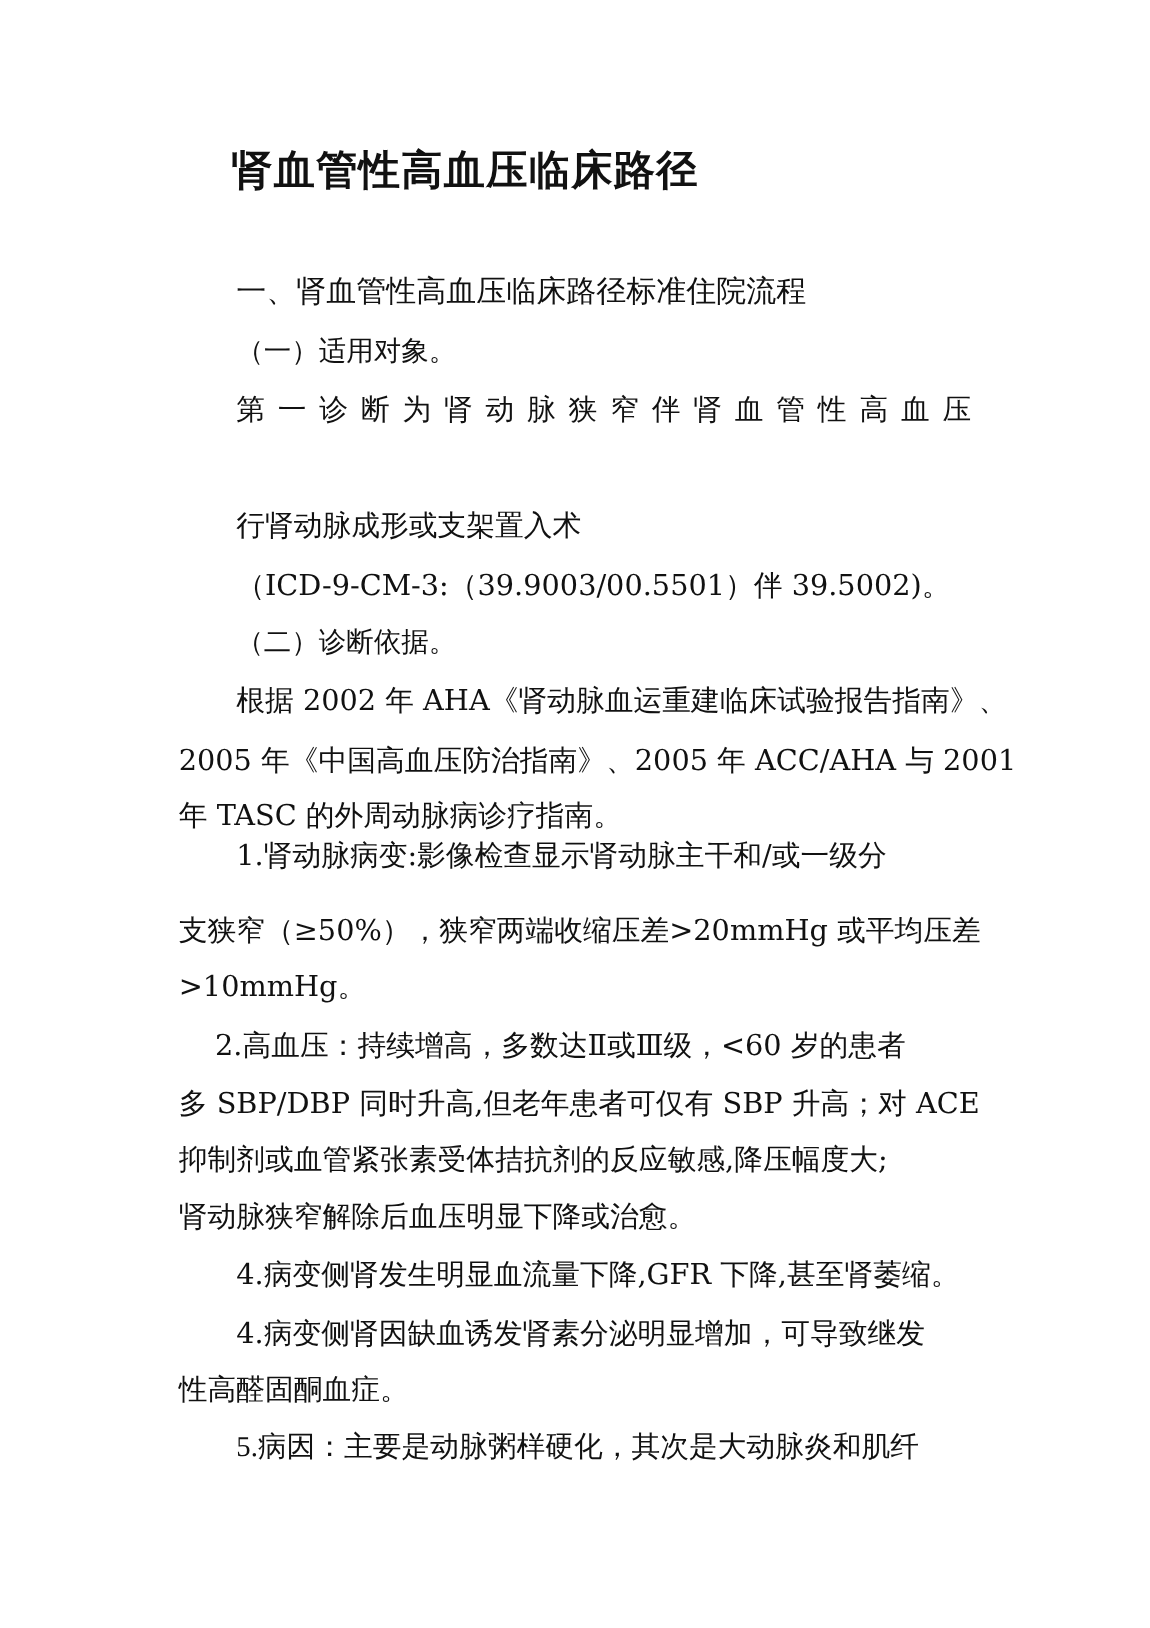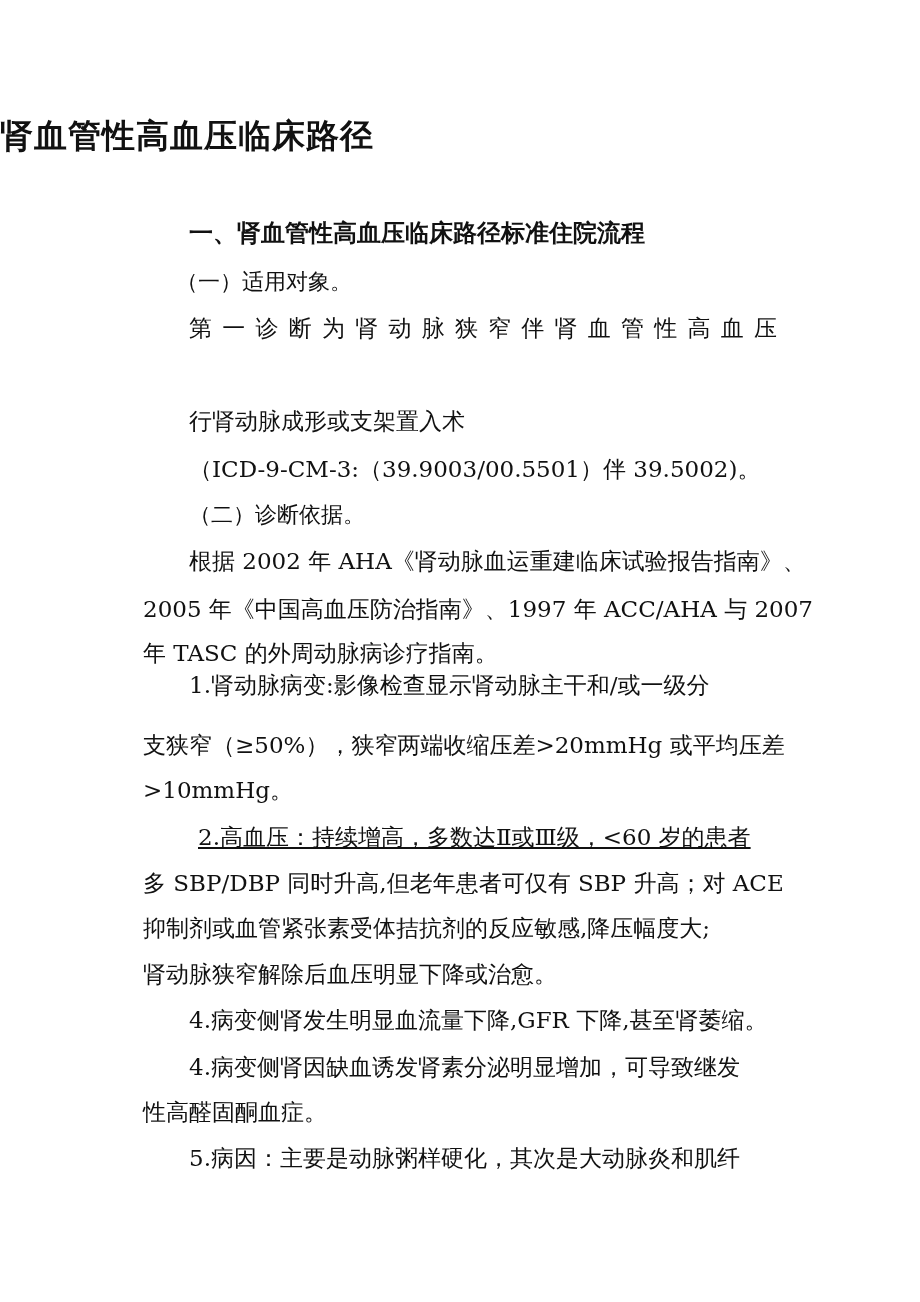--- a/index.html
+++ b/index.html
@@ -19,80 +19,80 @@
       left: 0; top: 0;
       width: 920px;
       height: 1302px;
       background: #ffffff;
     }
     .title {
       position: absolute;
       left: 0;
       width: 744px;
       top: 112px;
-      text-align: left;
+      text-align: center;
       font-family: "DejaVu Sans", sans-serif;
       font-size: 33px;
       font-weight: bold;
       letter-spacing: 1px;
       line-height: 48px;
       white-space: nowrap;
     }
     .line {
       position: absolute;
       white-space: nowrap;
       font-family: "DejaVu Serif", serif;
       font-size: 23px;
       line-height: 30px;
     }
     .heading {
       font-family: "DejaVu Sans", sans-serif;
-      font-weight: bold;
+      font-weight: normal;
       font-size: 24px;
     }
     .sub {
       font-family: "DejaVu Sans", sans-serif;
       font-size: 22px;
     }
     .justify {
       text-align: justify;
       text-align-last: justify;
     }
   </style>
 </head>
 <body>
 
 <div class="page">
 
   <div class="title">肾血管性高血压临床路径</div>
 
   <div class="line heading" style="left:189px; top:218px;">一、肾血管性高血压临床路径标准住院流程</div>
 
-  <div class="line sub" style="left:176px; top:267px;text-align:center;">（一）适用对象。</div>
+  <div class="line sub" style="left:189px; top:267px;text-align:center;">（一）适用对象。</div>
 
   <div class="line justify" style="left:189px; width:590px; top:313px; letter-spacing:2px;">第一诊断为肾动脉狭窄伴肾血管性高血压</div>
 
   <div class="line" style="left:189px; top:406px;">行肾动脉成形或支架置入术</div>
   <div class="line" style="left:189px; top:454px;">（ICD-9-CM-3:（39.9003/00.5501）伴 39.5002)。</div>
 
   <div class="line sub" style="left:189px; top:500px;">（二）诊断依据。</div>
 
   <div class="line" style="left:189px; top:546px;">根据 2002 年 AHA《肾动脉血运重建临床试验报告指南》、</div>
-  <div class="line" style="left:143px; top:594px;">2005 年《中国高血压防治指南》、1997 年 ACC/AHA 与 2007</div>
+  <div class="line" style="left:143px; top:594px;">2005 年《中国高血压防治指南》、2005 年 ACC/AHA 与 2001</div>
   <div class="line" style="left:143px; top:638px;">年 TASC 的外周动脉病诊疗指南。</div>
 
   <div class="line" style="left:189px; top:670px;">1.肾动脉病变:影像检查显示肾动脉主干和/或一级分</div>
   <div class="line" style="left:143px; top:730px;">支狭窄（≥50%），狭窄两端收缩压差&gt;20mmHg 或平均压差</div>
   <div class="line" style="left:143px; top:775px;">&gt;10mmHg。</div>
 
-  <div class="line" style="left:198px; top:822px;text-decoration:underline;">2.高血压：持续增高，多数达Ⅱ或Ⅲ级，&lt;60 岁的患者</div>
+  <div class="line" style="left:172px; top:822px;">2.高血压：持续增高，多数达Ⅱ或Ⅲ级，&lt;60 岁的患者</div>
   <div class="line" style="left:143px; top:868px;">多 SBP/DBP 同时升高,但老年患者可仅有 SBP 升高；对 ACE</div>
   <div class="line" style="left:143px; top:913px;">抑制剂或血管紧张素受体拮抗剂的反应敏感,降压幅度大;</div>
   <div class="line" style="left:143px; top:959px;">肾动脉狭窄解除后血压明显下降或治愈。</div>
 
   <div class="line" style="left:189px; top:1005px;">4.病变侧肾发生明显血流量下降,GFR 下降,甚至肾萎缩。</div>
 
   <div class="line" style="left:189px; top:1052px;">4.病变侧肾因缺血诱发肾素分泌明显增加，可导致继发</div>
   <div class="line" style="left:143px; top:1097px;">性高醛固酮血症。</div>
 
-  <div class="line" style="left:189px; top:1143px;">5.病因：主要是动脉粥样硬化，其次是大动脉炎和肌纤</div>
+  <div class="line" style="left:189px; top:1143px;font-family:Liberation Serif, serif;">5.病因：主要是动脉粥样硬化，其次是大动脉炎和肌纤</div>
 
 </div>
 
 </body></html>

